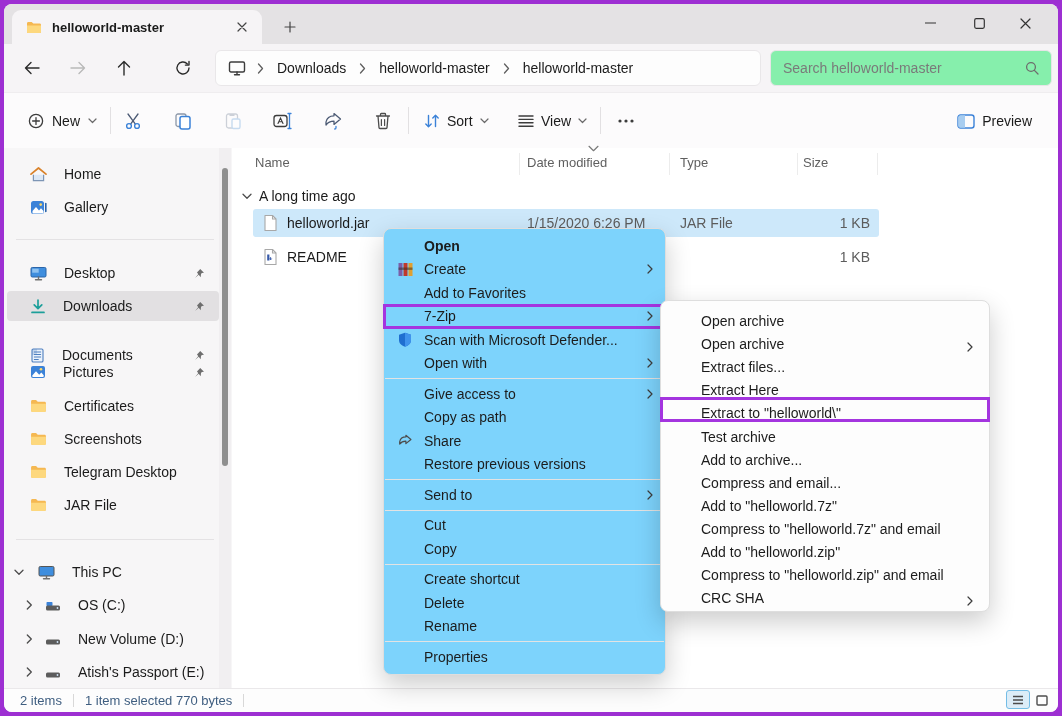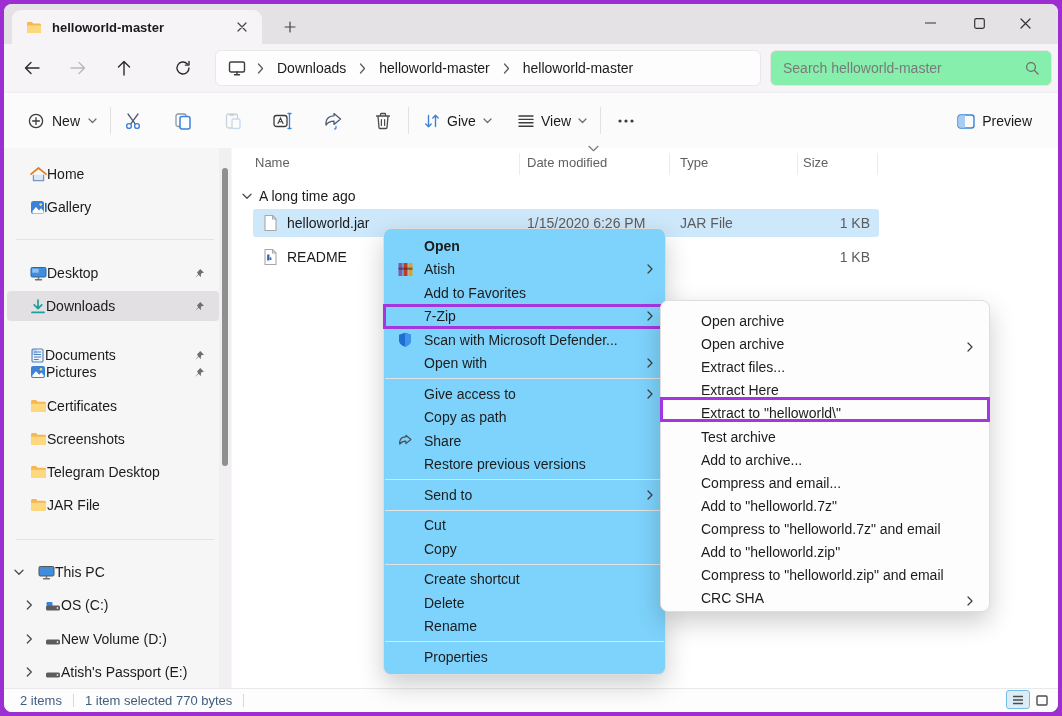--- a/index.html
+++ b/index.html
@@ -28,21 +28,21 @@
   .newbtn{position:absolute;left:14px;top:12px;height:32px;display:flex;gap:8px;padding:0 10px;align-items:center;border-radius:4px;font-size:14px;color:#1b1b1b}
   .tsep{position:absolute;top:14px;width:1px;height:27px;background:#e2e0e2}
   .tbtn{position:absolute;top:10px;width:36px;height:36px;display:flex;align-items:center;justify-content:center;border-radius:4px}
   .disabled{opacity:.42}
   .lblbtn{position:absolute;top:12px;height:32px;display:flex;gap:7px;padding:0 8px;align-items:center;border-radius:4px;font-size:14px;color:#1b1b1b}
 
   
   .sidebar{position:absolute;left:0;top:144px;width:228px;bottom:24px;background:#f7f6f7}
   .si{position:absolute;left:3px;width:212px;height:30px;display:flex;align-items:center;border-radius:4px;font-size:14px;color:#1b1b1b}
   .si.sel{background:#e2e0e2}
-  .silabel{margin-left:0;white-space:nowrap}
+  .silabel{margin-left:17px;white-space:nowrap}
   .lvl0 .sico{margin-left:23px}
   .pcrow .schev{margin-left:7px}
   .pcrow .sico{margin-left:14px}
   .drv .schev{margin-left:19px}
   .drv .sico{margin-left:12px}
   .pin{position:absolute;right:14px}
   .sdivider{position:absolute;left:12px;width:198px;height:1px;background:#e4e2e4}
   .strack{position:absolute;left:215px;top:144px;width:12px;bottom:24px;background:#f1eff1}
   .sthumb{position:absolute;left:218px;top:164px;width:6px;height:298px;background:#8f8f8f;border-radius:3px}
 
@@ -215,21 +215,21 @@
             <path d="M1.5 4h13M5.5 4V2.3c0-.5.4-.8.8-.8h3.4c.4 0 .8.3.8.8V4M3 4l1 11.6c0 .5.5.9 1 .9h6c.5 0 1-.4 1-.9L13 4" fill="none" stroke="#4c4c4c" stroke-width="1.3" stroke-linecap="round"></path>
             <path d="M6.4 7.5v6M9.6 7.5v6" stroke="#4c4c4c" stroke-width="1.2" stroke-linecap="round"></path>
           </svg>
     </span>
     <span class="tsep" style="left:404px"></span>
     <div class="lblbtn" style="left:412px">
       <svg width="16" height="16" viewBox="0 0 16 16">
             <path d="M4.5 2.5v11M1.8 11l2.7 2.7L7.2 11" stroke="#3b82d8" stroke-width="1.4" fill="none" stroke-linecap="round" stroke-linejoin="round"></path>
             <path d="M11.5 13.5v-11M8.8 5l2.7-2.7L14.2 5" stroke="#3b82d8" stroke-width="1.4" fill="none" stroke-linecap="round" stroke-linejoin="round"></path>
           </svg>
-      <span>Give</span>
+      <span>Sort</span>
       <svg width="9" height="6" viewBox="0 0 9 6">
             <path d="M1 1l3.5 3.5L8 1" stroke="#6a6a6a" stroke-width="1.2" fill="none" stroke-linecap="round" stroke-linejoin="round"></path>
           </svg>
     </div>
     <div class="lblbtn" style="left:506px">
       <svg width="16" height="14" viewBox="0 0 16 14">
             <path d="M1 2h14M1 5.4h14M1 8.8h14M1 12.2h14" stroke="#3c3c3c" stroke-width="1.4" stroke-linecap="round"></path>
           </svg>
       <span>View</span>
       <svg width="9" height="6" viewBox="0 0 9 6">
@@ -439,21 +439,21 @@
     </div>
     <div class="mi">
       <span class="mico">
             <svg width="15" height="15" viewBox="0 0 15 15">
               <rect x="0.5" y="1" width="4" height="13" fill="#7b5ea7"></rect>
               <rect x="5.5" y="1" width="4" height="13" fill="#c0392b"></rect>
               <rect x="10.5" y="1" width="4" height="13" fill="#e0a030"></rect>
               <rect x="0.5" y="5.5" width="14" height="2.4" fill="#3e2f22" opacity=".55"></rect>
             </svg>
           </span>
-      <span class="mlabel">Atish</span>
+      <span class="mlabel">Create</span>
       <svg class="marrow" width="6" height="10" viewBox="0 0 6 10">
             <path d="M1 1l4 4-4 4" stroke="#3c3c3c" stroke-width="1.2" fill="none" stroke-linecap="round" stroke-linejoin="round"></path>
           </svg>
     </div>
     <div class="mi">
       <span class="mico"></span>
       <span class="mlabel">Add to Favorites</span>
     </div>
     <div class="mi annot">
       <span class="mico"></span>

